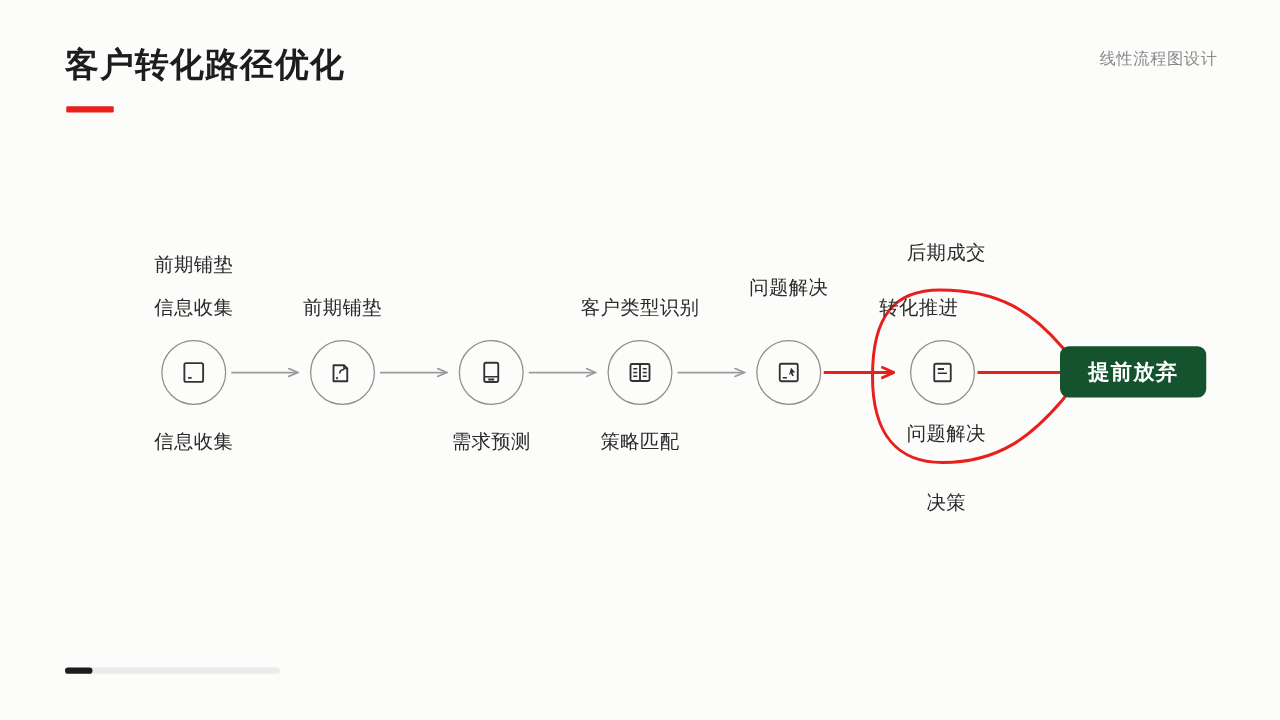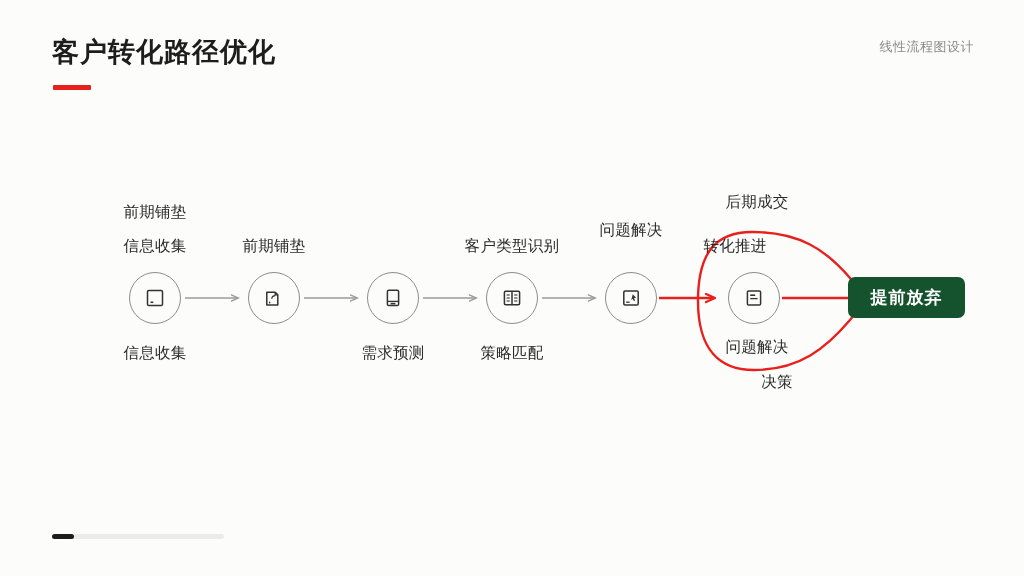--- a/index.html
+++ b/index.html
@@ -173,21 +173,21 @@
         <svg width="24" height="24" viewBox="0 0 24 24">
           <rect x="5.4" y="5" width="13.2" height="14" rx="1.3" fill="none" stroke="#333" stroke-width="1.5"></rect>
           <line x1="8.2" y1="9.2" x2="13.2" y2="9.2" stroke="#333" stroke-width="1.6"></line>
           <line x1="8.2" y1="12.6" x2="15.6" y2="12.6" stroke="#333" stroke-width="1.3"></line>
         </svg>
       </span>
     </div>
     <div class="nlabel" style="left:757px; top:192px;">后期成交</div>
     <div class="nlabel" style="left:735px; top:236px;">转化推进</div>
     <div class="nlabel" style="left:757px; top:337px;">问题解决</div>
-    <div class="nlabel" style="left:757px; top:372px;margin-left:20px;">决策</div>
+    <div class="nlabel" style="left:757px; top:392px;">决策</div>
 
     <div class="end-btn">提前放弃</div>
   </div>
 
   <div class="progress-track">
     <div class="progress-fill" style="width: 13%;"></div>
   </div>
 
 </div>
 

